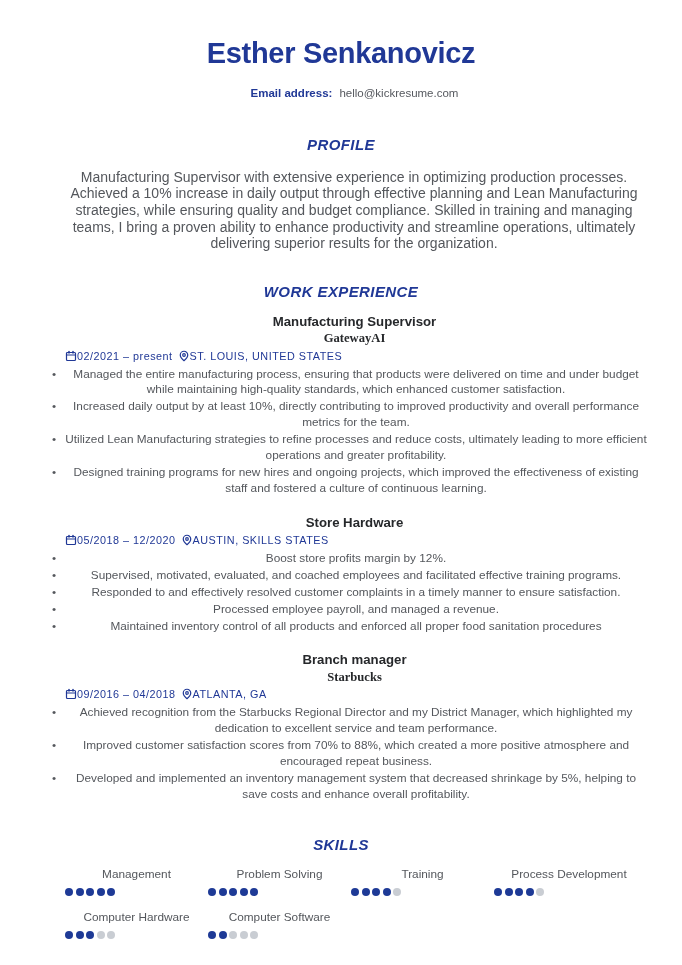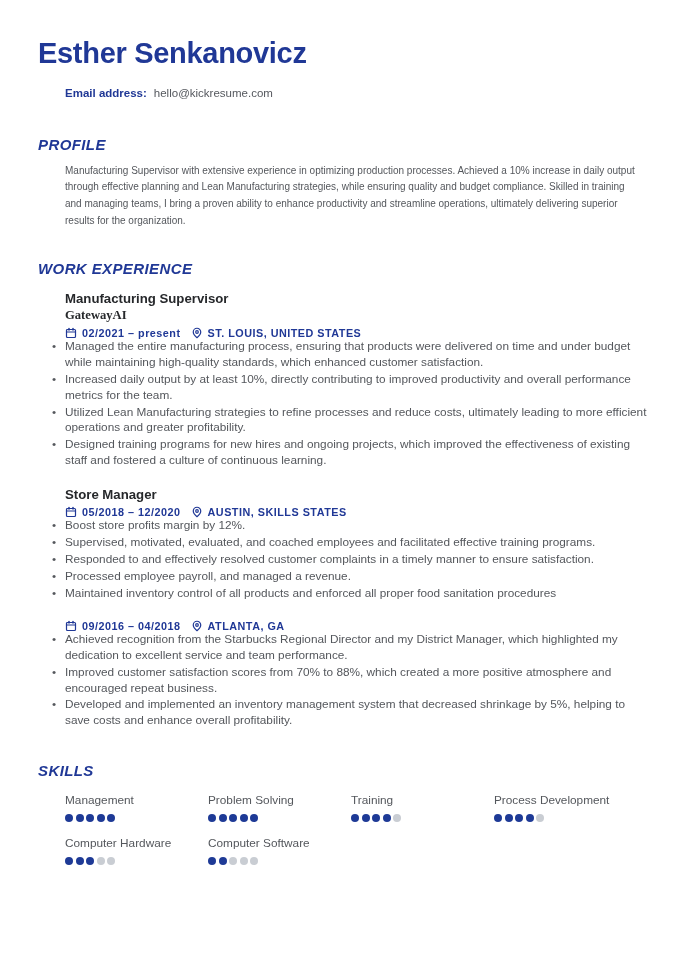--- a/index.html
+++ b/index.html
@@ -15,20 +15,21 @@
   body{
     font-family:"Liberation Sans", sans-serif;
     width:682px;height:965px;
     color:var(--text);
   }
   .page{
     width:682px;height:952px;
     background:var(--page-bg);
     padding:38px 38px 16px 38px;
     overflow:hidden;
+    text-align:center;
   }
   
   .person-name{
     color:var(--accent);
     font-size:29px;
     font-weight:bold;
     letter-spacing:-0.3px;
     line-height:1.1;
   }
   .email-row{
@@ -44,23 +45,23 @@
   
   .section-heading{
     color:var(--accent);
     font-size:15px;
     font-weight:bold;
     letter-spacing:0.4px;
     font-style:italic;
   }
   .profile-section{margin-top:37px;}
   .profile-text{
-    margin:10px 0 0 27px;
+    margin:16px 0 0 27px;
     width:578px;
-    font-size:10px;
+    font-size:14px;
     line-height:16.6px;
     color:var(--text);
   }
   .work-section{margin-top:31px;}
   .job{margin:14px 0 18px 27px;}
   .job-title{
     font-size:13.2px;
     font-weight:bold;
     color:var(--dark);
     line-height:1.15;
@@ -69,32 +70,32 @@
     font-size:12.6px;
     font-weight:bold;
     color:var(--dark);
     line-height:1.15;
     margin-top:2px;
     font-family:Liberation Serif, serif;
   }
   .job-meta{
     display:flex;
     align-items:center;
-    gap:5px;
     margin-top:4px;
     color:var(--accent);
     font-size:10.8px;
-    font-weight:bold;
+    font-weight:normal;
     letter-spacing:0.5px;
   }
   .job-meta .icon{display:inline-flex;align-items:center;}
   .job-meta svg{stroke:var(--accent);}
   .job-meta .pin-wrap{margin-left:5px;}
   .job-bullets{
     list-style:none;
+    margin-top:5px;
     width:582px;
   }
   .job-bullets li{
     position:relative;
     padding-left:0;
     margin-left:0;
     font-size:11.8px;
     line-height:15.9px;
     color:var(--text);
     margin-bottom:1px;
@@ -168,21 +169,21 @@
     </div>
     <ul class="job-bullets">
             <li>Managed the entire manufacturing process, ensuring that products were delivered on time and under budget while maintaining high-quality standards, which enhanced customer satisfaction.</li>
             <li>Increased daily output by at least 10%, directly contributing to improved productivity and overall performance metrics for the team.</li>
             <li>Utilized Lean Manufacturing strategies to refine processes and reduce costs, ultimately leading to more efficient operations and greater profitability.</li>
             <li>Designed training programs for new hires and ongoing projects, which improved the effectiveness of existing staff and fostered a culture of continuous learning.</li>
           </ul>
   </article>
 
   <article class="job">
-    <h3 class="job-title">Store Manager</h3>
+    <h3 class="job-title">Store Hardware</h3>
     <div class="job-meta">
       <span class="icon">
         <svg width="12" height="12" viewBox="0 0 24 24" fill="none" stroke-width="2.4" stroke-linecap="round" stroke-linejoin="round">
           <rect x="3" y="5" width="18" height="16" rx="2"></rect>
           <line x1="3" y1="10" x2="21" y2="10"></line>
           <line x1="8" y1="2.5" x2="8" y2="6.5"></line>
           <line x1="16" y1="2.5" x2="16" y2="6.5"></line>
         </svg>
       </span>
       <span class="job-dates">05/2018 – 12/2020</span>
@@ -197,20 +198,22 @@
     <ul class="job-bullets">
             <li>Boost store profits margin by 12%.</li>
             <li>Supervised, motivated, evaluated, and coached employees and facilitated effective training programs.</li>
             <li>Responded to and effectively resolved customer complaints in a timely manner to ensure satisfaction.</li>
             <li>Processed employee payroll, and managed a revenue.</li>
             <li>Maintained inventory control of all products and enforced all proper food sanitation procedures</li>
           </ul>
   </article>
 
   <article class="job">
+    <h3 class="job-title">Branch manager</h3>
+    <div class="job-company">Starbucks</div>
     <div class="job-meta">
       <span class="icon">
         <svg width="12" height="12" viewBox="0 0 24 24" fill="none" stroke-width="2.4" stroke-linecap="round" stroke-linejoin="round">
           <rect x="3" y="5" width="18" height="16" rx="2"></rect>
           <line x1="3" y1="10" x2="21" y2="10"></line>
           <line x1="8" y1="2.5" x2="8" y2="6.5"></line>
           <line x1="16" y1="2.5" x2="16" y2="6.5"></line>
         </svg>
       </span>
       <span class="job-dates">09/2016 – 04/2018</span>

